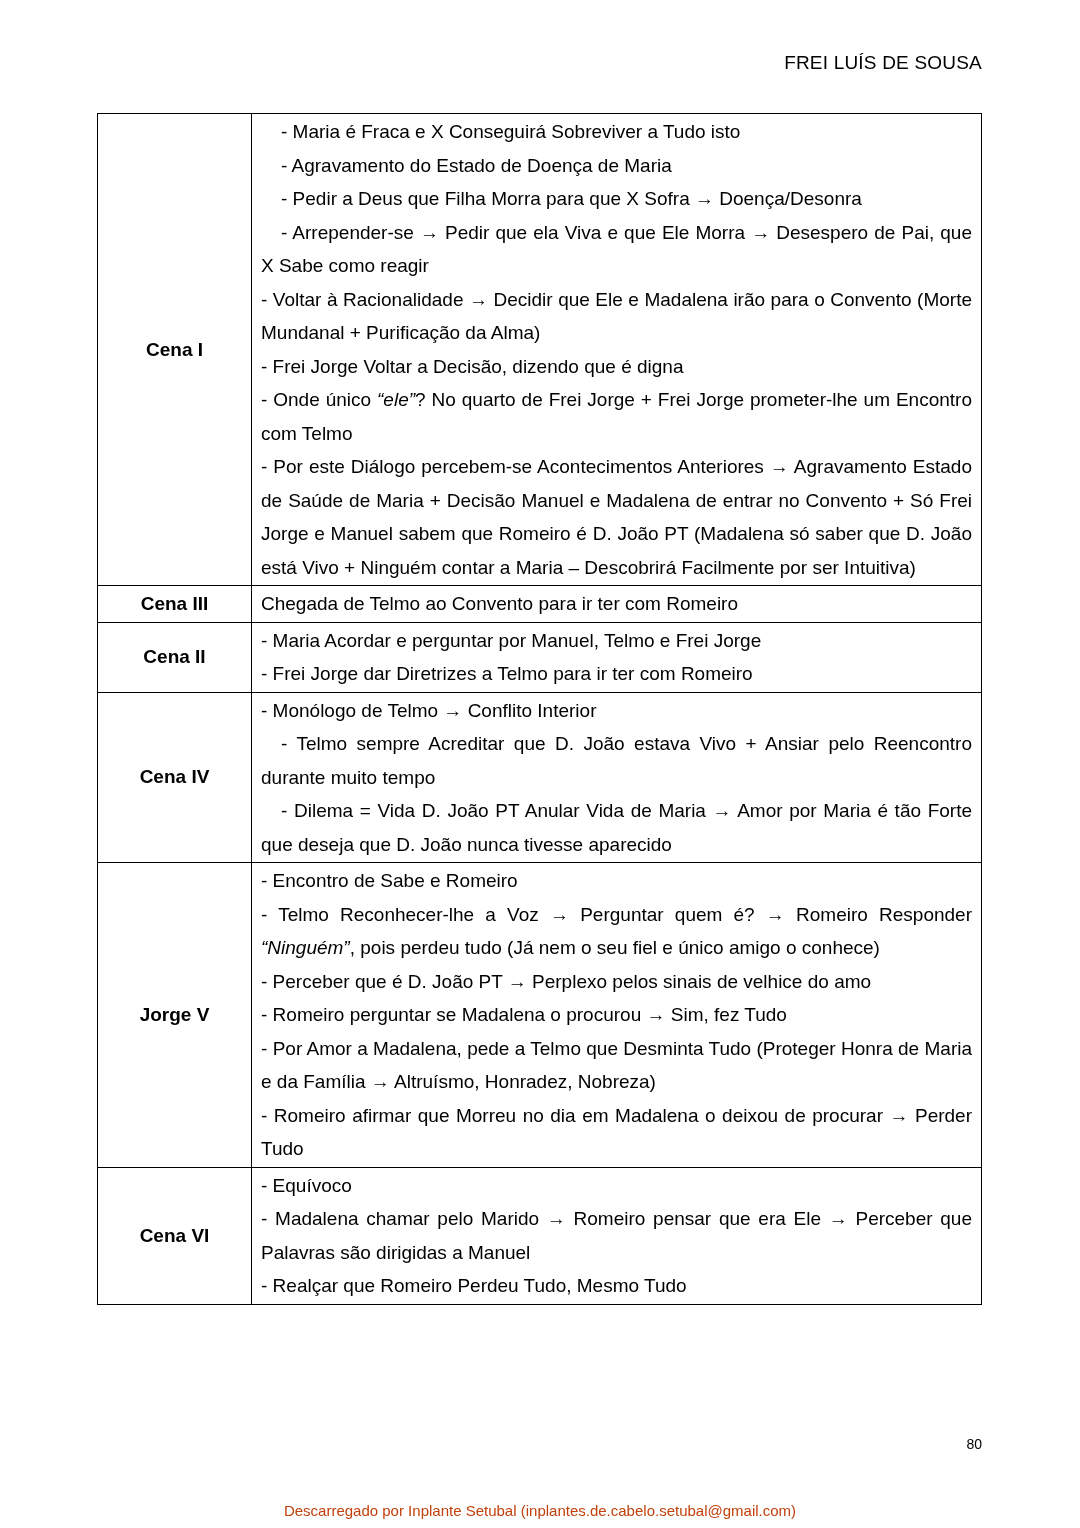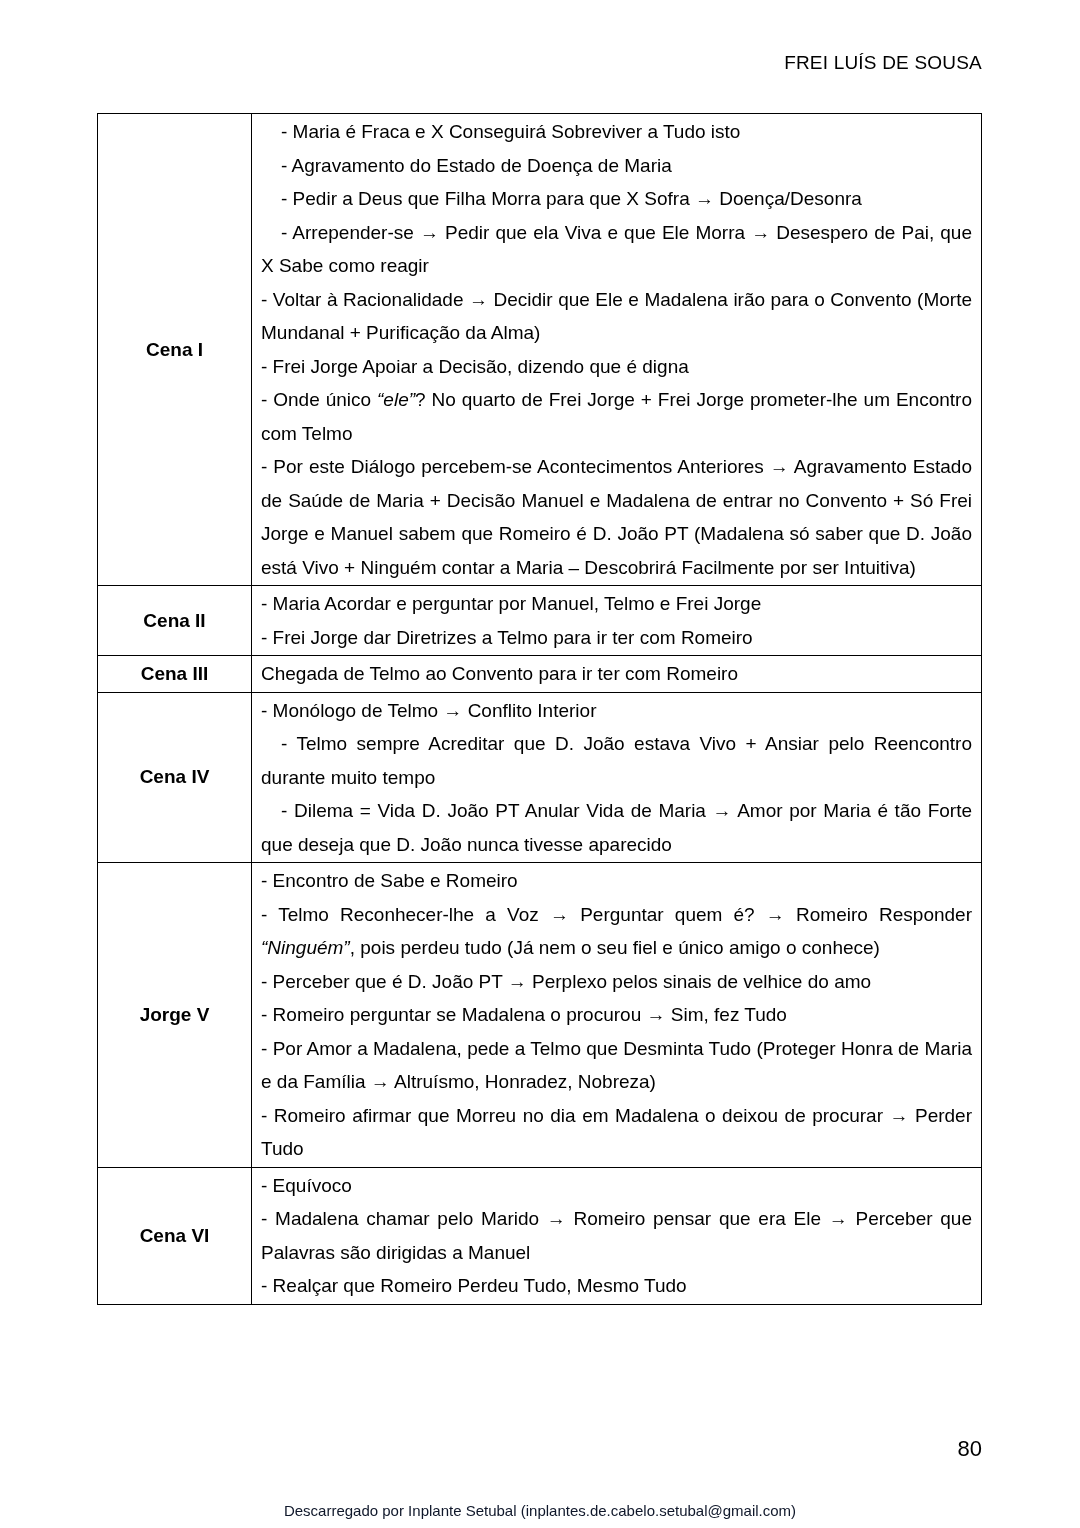--- a/index.html
+++ b/index.html
@@ -55,63 +55,63 @@
   .para.indent {
     text-indent: 20px;
   }
   .italic {
     font-style: italic;
   }
   .page-number {
     position: absolute;
     right: 98px;
     top: 1436px;
-    font-size: 22px;
+    font-size: 14px;
   }
   .footer-note {
     position: absolute;
     left: 0;
     top: 1502px;
     width: 100%;
     text-align: center;
     font-size: 15px;
-    color: #0f172a;
+    color: #c2410c;
   }
 </style>
 </head>
 <body>
 
 <div class="header-title">FREI LUÍS DE SOUSA</div>
 
 <table class="doc-table">
   <tbody>
       <tr>
         <td class="label-cell">Cena I</td>
         <td class="content-cell">
           <p class="para indent"><span>- Maria é Fraca e X Conseguirá Sobreviver a Tudo isto</span></p>
           <p class="para indent"><span>- Agravamento do Estado de Doença de Maria</span></p>
           <p class="para indent"><span>- Pedir a Deus que Filha Morra para que X Sofra → Doença/Desonra</span></p>
           <p class="para indent"><span>- Arrepender-se → Pedir que ela Viva e que Ele Morra → Desespero de Pai, que X Sabe como reagir</span></p>
           <p class="para"><span>- Voltar à Racionalidade → Decidir que Ele e Madalena irão para o Convento (Morte Mundanal + Purificação da Alma)</span></p>
-          <p class="para"><span>- Frei Jorge Apoiar a Decisão, dizendo que é digna</span></p>
+          <p class="para"><span>- Frei Jorge Voltar a Decisão, dizendo que é digna</span></p>
           <p class="para"><span>- Onde único </span><span class="italic">“ele”</span><span>? No quarto de Frei Jorge + Frei Jorge prometer-lhe um Encontro com Telmo</span></p>
           <p class="para"><span>- Por este Diálogo percebem-se Acontecimentos Anteriores → Agravamento Estado de Saúde de Maria + Decisão Manuel e Madalena de entrar no Convento + Só Frei Jorge e Manuel sabem que Romeiro é D. João PT (Madalena só saber que D. João está Vivo + Ninguém contar a Maria – Descobrirá Facilmente por ser Intuitiva)</span></p>
+        </td>
+      </tr>
+      <tr>
+        <td class="label-cell">Cena III</td>
+        <td class="content-cell">
+          <p class="para"><span>Chegada de Telmo ao Convento para ir ter com Romeiro</span></p>
         </td>
       </tr>
       <tr>
         <td class="label-cell">Cena II</td>
         <td class="content-cell">
           <p class="para"><span>- Maria Acordar e perguntar por Manuel, Telmo e Frei Jorge</span></p>
           <p class="para"><span>- Frei Jorge dar Diretrizes a Telmo para ir ter com Romeiro</span></p>
-        </td>
-      </tr>
-      <tr>
-        <td class="label-cell">Cena III</td>
-        <td class="content-cell">
-          <p class="para"><span>Chegada de Telmo ao Convento para ir ter com Romeiro</span></p>
         </td>
       </tr>
       <tr>
         <td class="label-cell">Cena IV</td>
         <td class="content-cell">
           <p class="para"><span>- Monólogo de Telmo → Conflito Interior</span></p>
           <p class="para indent"><span>- Telmo sempre Acreditar que D. João estava Vivo + Ansiar pelo Reencontro durante muito tempo</span></p>
           <p class="para indent"><span>- Dilema = Vida D. João PT Anular Vida de Maria → Amor por Maria é tão Forte que deseja que D. João nunca tivesse aparecido</span></p>
         </td>
       </tr>

